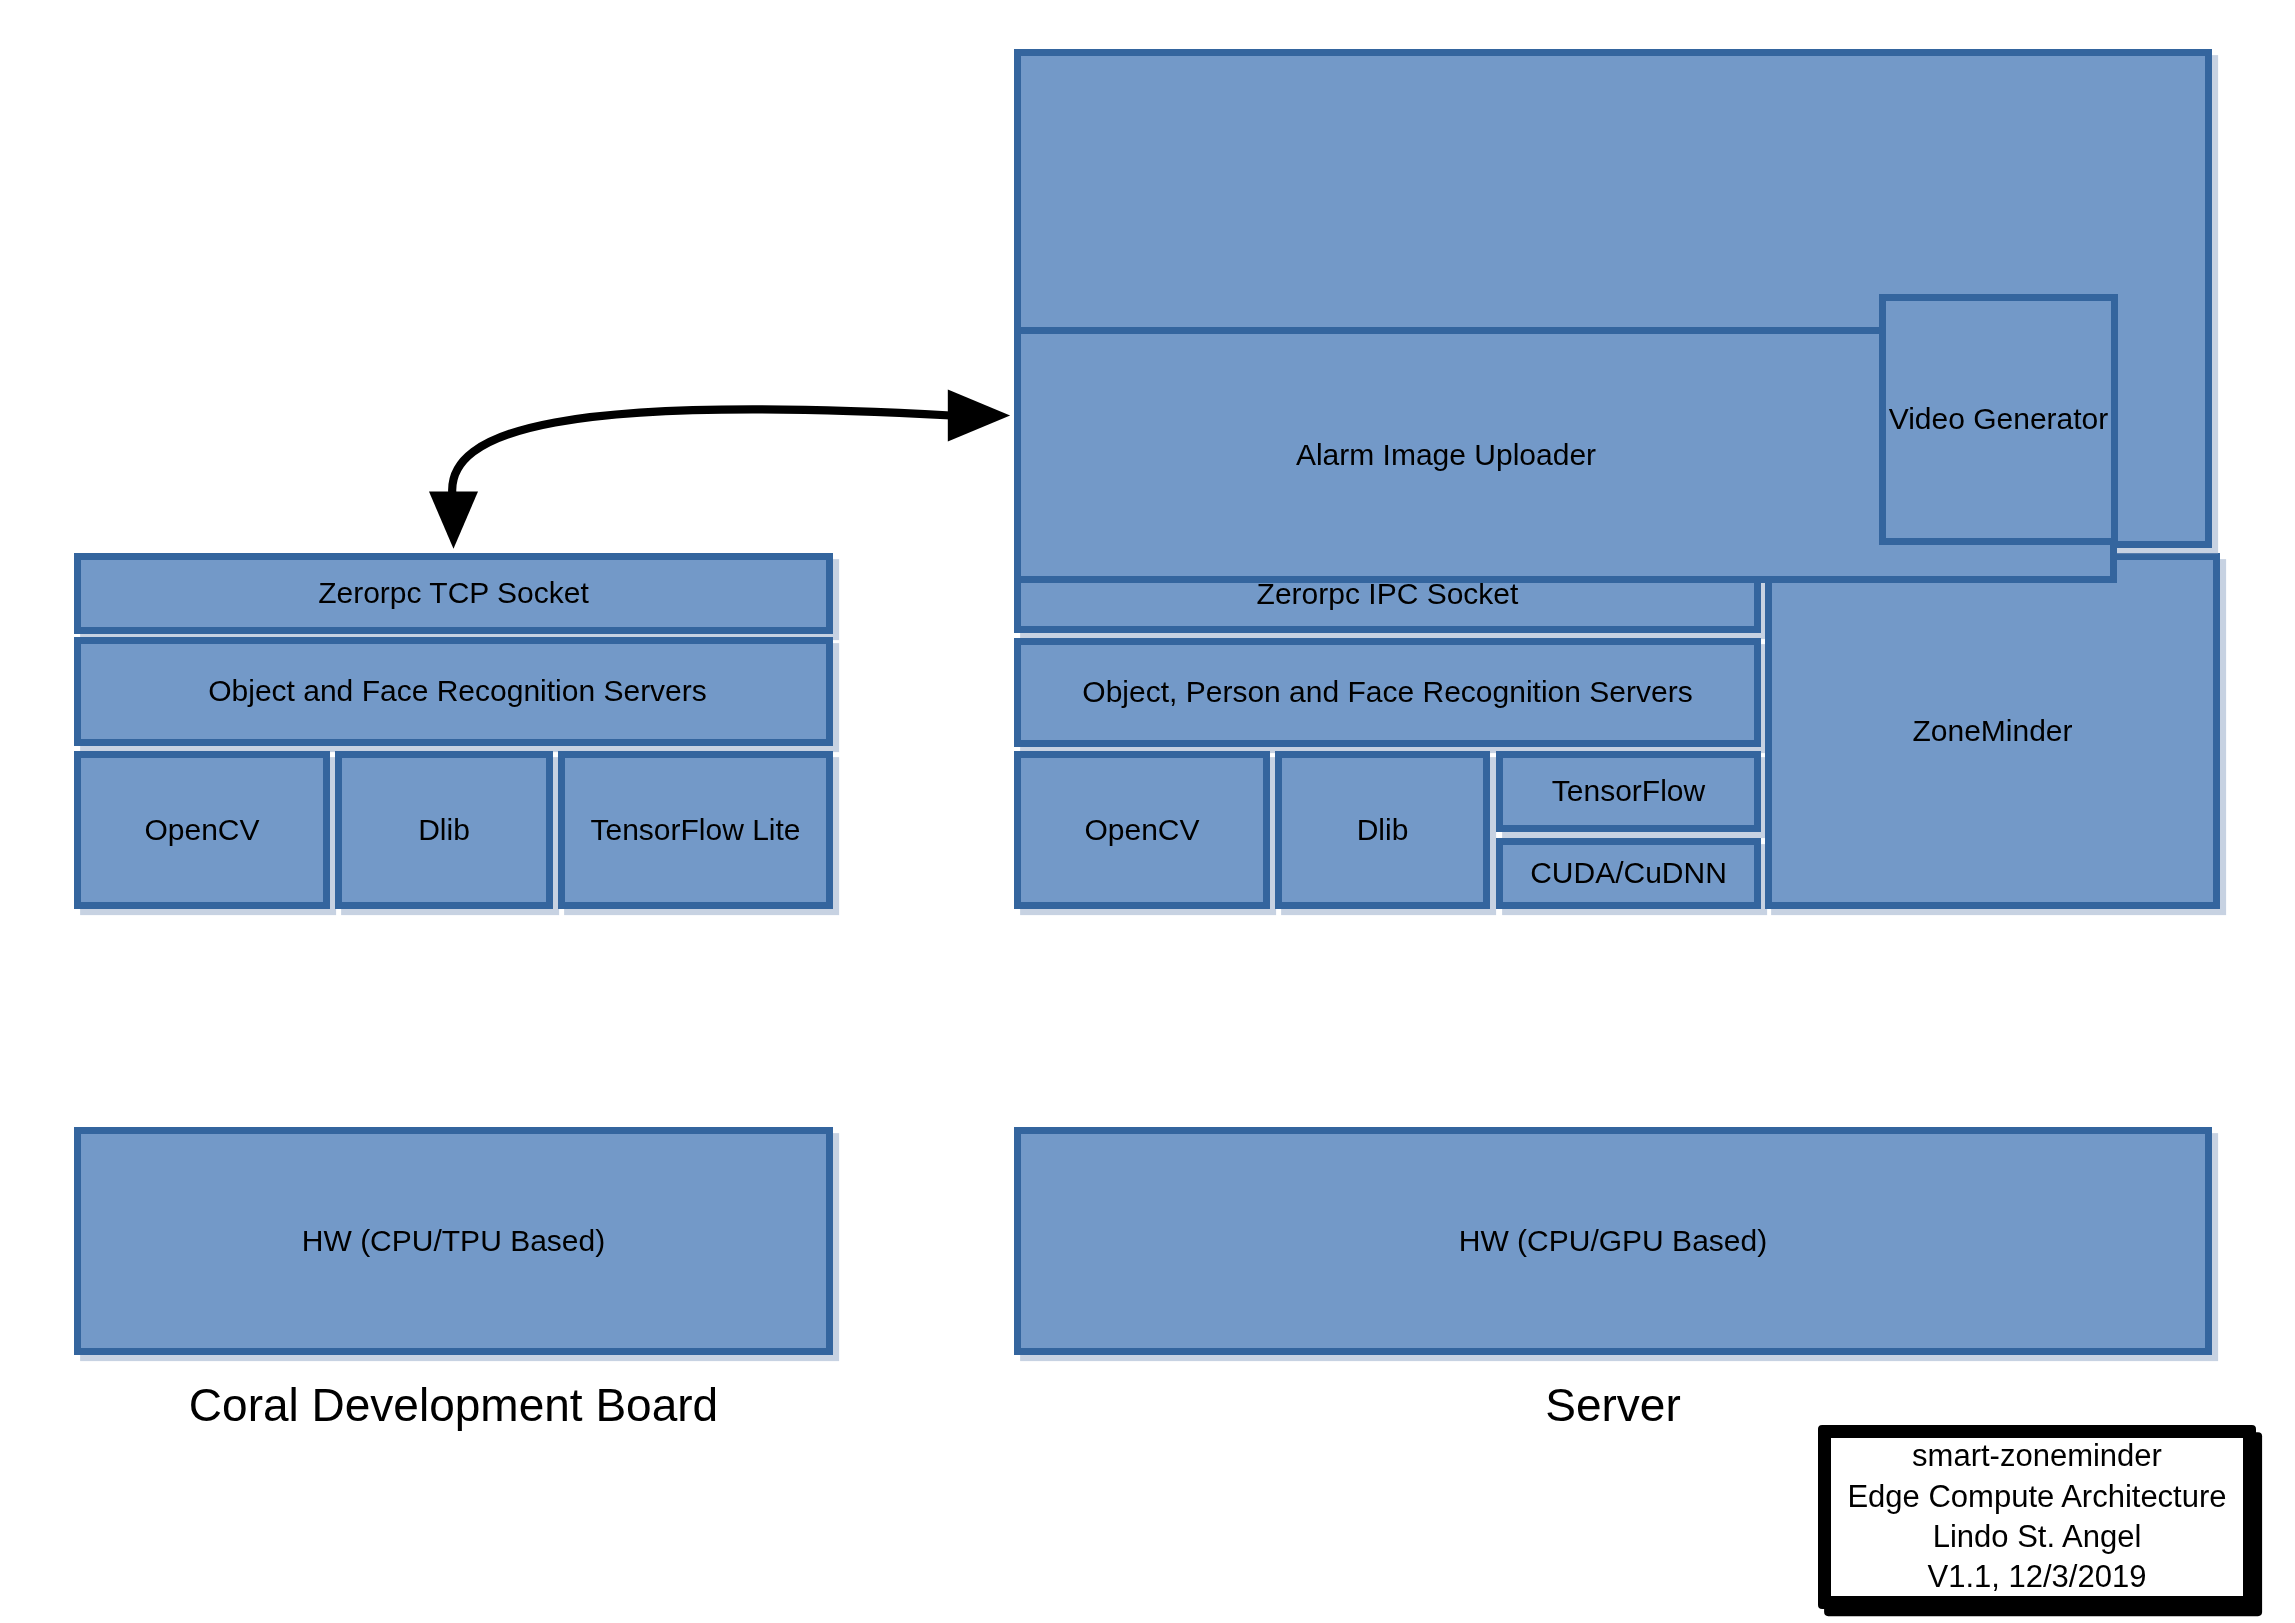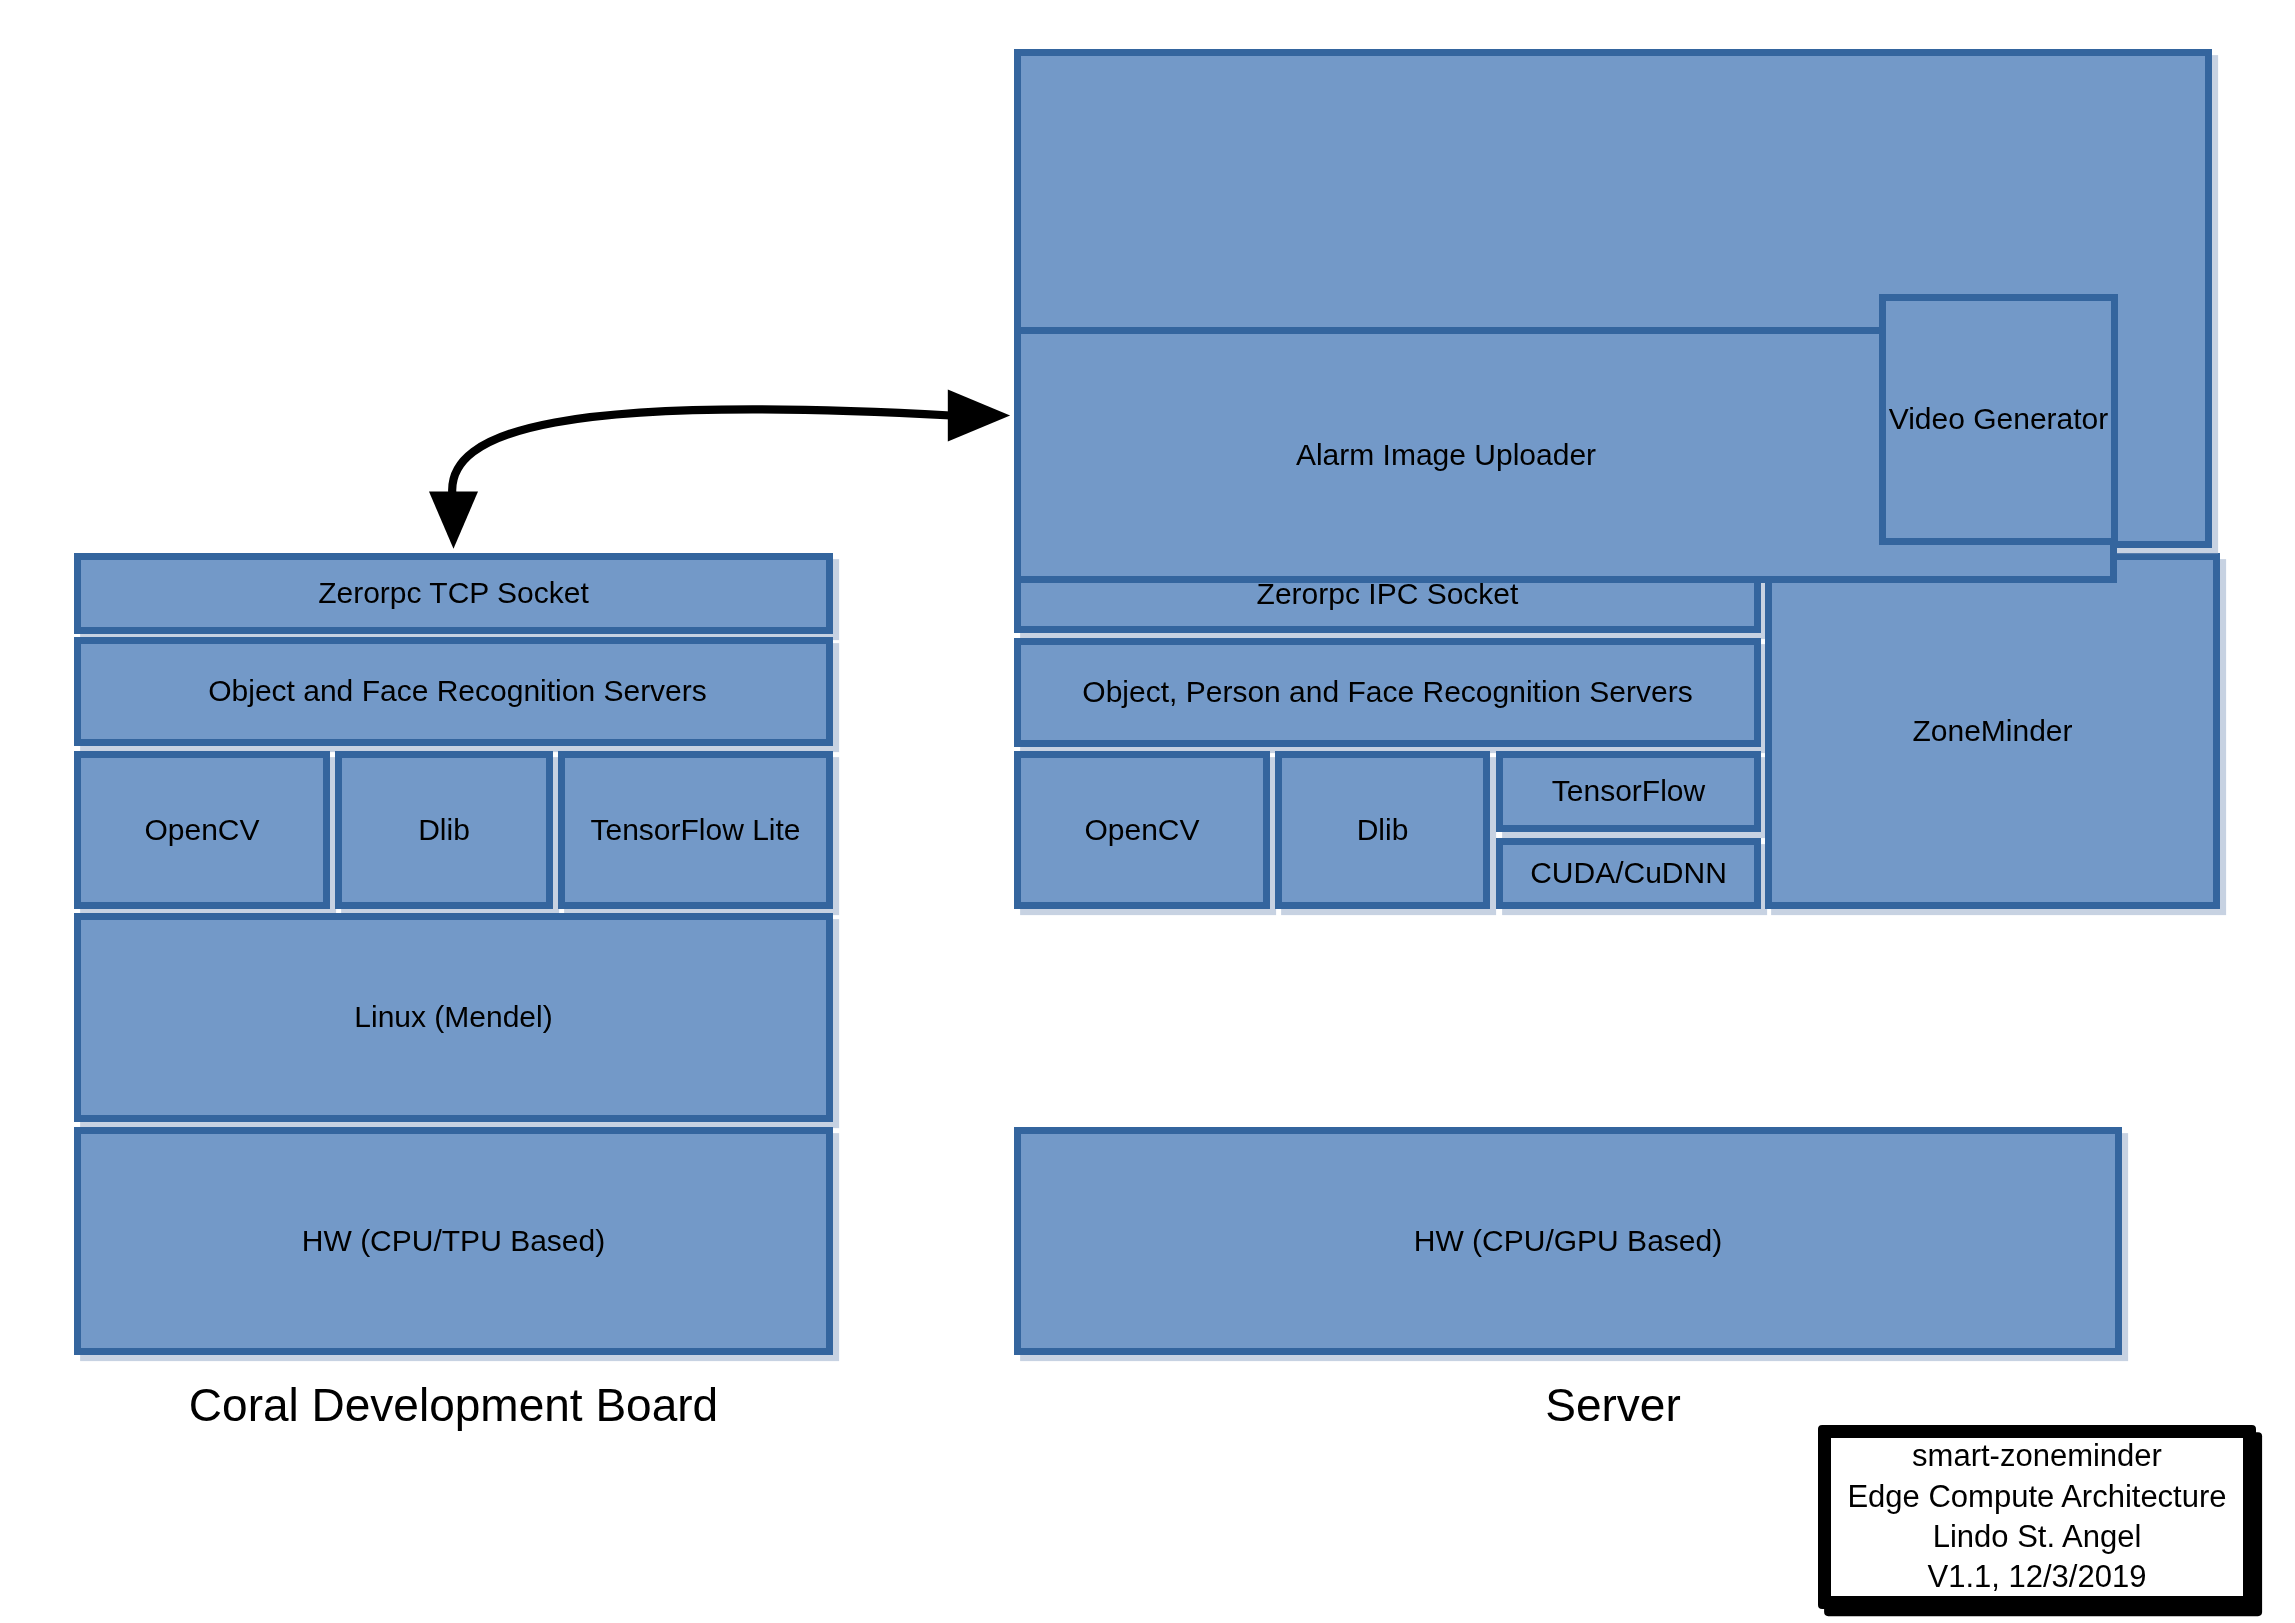--- a/index.html
+++ b/index.html
@@ -103,23 +103,20 @@
   <div class="block" style="left:74px; top:751px; width:256px; height:158px;">
     <span>OpenCV</span>
   </div>
   <div class="block" style="left:335px; top:751px; width:218px; height:158px;">
     <span>Dlib</span>
   </div>
   <div class="block" style="left:558px; top:751px; width:275px; height:158px;">
     <span>TensorFlow Lite</span>
   </div>
 
-  <div class="block" style="left:74px; top:913px; width:759px; height:209px;">
-    <span>Linux (Mendel)</span>
-  </div>
 
   <div class="block" style="left:74px; top:1127px; width:759px; height:228px;">
     <span>HW (CPU/TPU Based)</span>
   </div>
 
   <div class="stack-label" style="left:74px; top:1374px; width:759px; height:61px;">
     <span>Coral Development Board</span>
   </div>
 
   <div class="block z1" style="left:1014px; top:49px; width:1198px; height:499px;"></div>
@@ -153,21 +150,21 @@
   </div>
   <div class="block" style="left:1496px; top:838px; width:265px; height:71px;">
     <span>CUDA/CuDNN</span>
   </div>
 
   <div class="block" style="left:1765px; top:553px; width:455px; height:356px;">
     <span>ZoneMinder</span>
   </div>
 
 
-  <div class="block" style="left:1014px; top:1127px; width:1108px; height:228px;">
+  <div class="block" style="left:1014px; top:1127px; width:1198px; height:228px;">
     <span>HW (CPU/GPU Based)</span>
   </div>
 
   <div class="stack-label" style="left:1014px; top:1374px; width:1198px; height:61px;">
     <span>Server</span>
   </div>
 
   <svg id="arrow-svg" width="2295" height="1624" viewBox="0 0 4494 3179">
     <path d="M 886 970 C 872 838, 1110 772, 1862 813" fill="none" stroke="#000000" stroke-width="16" stroke-linecap="round"></path>
     <polygon points="1978,813 1856,762 1856,864" fill="#000000"></polygon>

